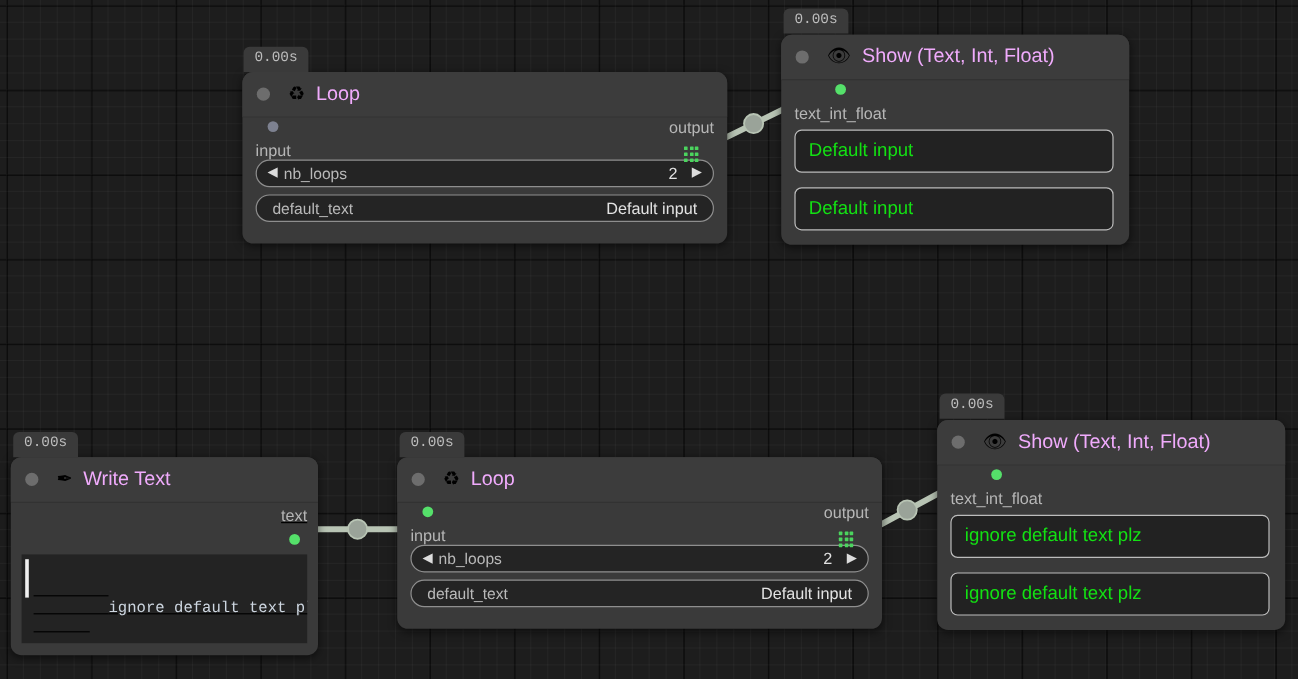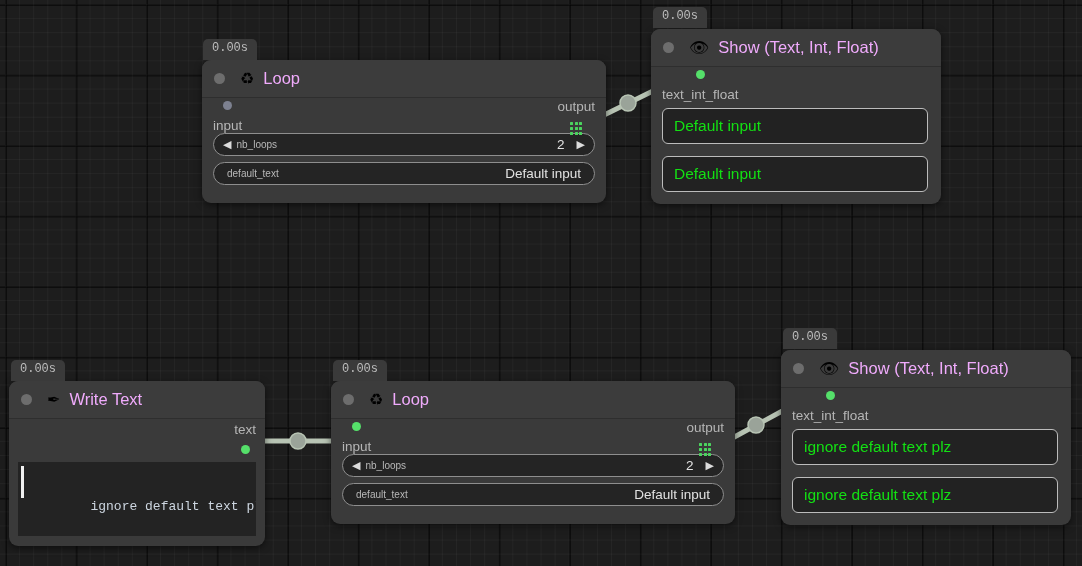--- a/index.html
+++ b/index.html
@@ -150,21 +150,21 @@
     margin: 0 0 6px 0;
     padding: 0 13px;
     border: 1px solid #8e8e8e;
     border-radius: 12px;
     background: #242424;
     box-sizing: border-box;
   }
   .pill.stepper { padding: 0 9px; }
   .pill-name {
     color: #b9b9b9;
-    font-size: 10px;
+    font-size: 13px;
     white-space: nowrap;
     text-align: right;
   }
   .pill-value {
     color: #e2e2e2;
     font-size: 13.5px;
     margin-left: auto;
     white-space: nowrap;
   }
   .pill.stepper .pill-name { margin-left: 5px; }
@@ -300,21 +300,21 @@
   </div>
 
   <div class="timestamp" style="left:11px; top:360px;">0.00s</div>
 
   <div class="node" style="left:9px; top:381px; width:256px;">
     <div class="node-head">
       <span class="collapse-dot"></span>
       <span class="head-icon">✒</span>
       <span class="head-title">Write Text</span>
     </div>
-    <div class="node-body" style="padding:8px 9px 10px 9px;">
+    <div class="node-body" style="padding:8px 9px 10px 9px;text-decoration:underline;">
       <div class="port-row" style="justify-content:flex-end; margin-bottom:14px;">
         <span class="port-right">
           <span class="port-label">text</span>
           <span class="dot green"></span>
         </span>
       </div>
       <div class="textarea">
         <span class="caret"></span>
         <span>ignore default text plz</span>
       </div>

